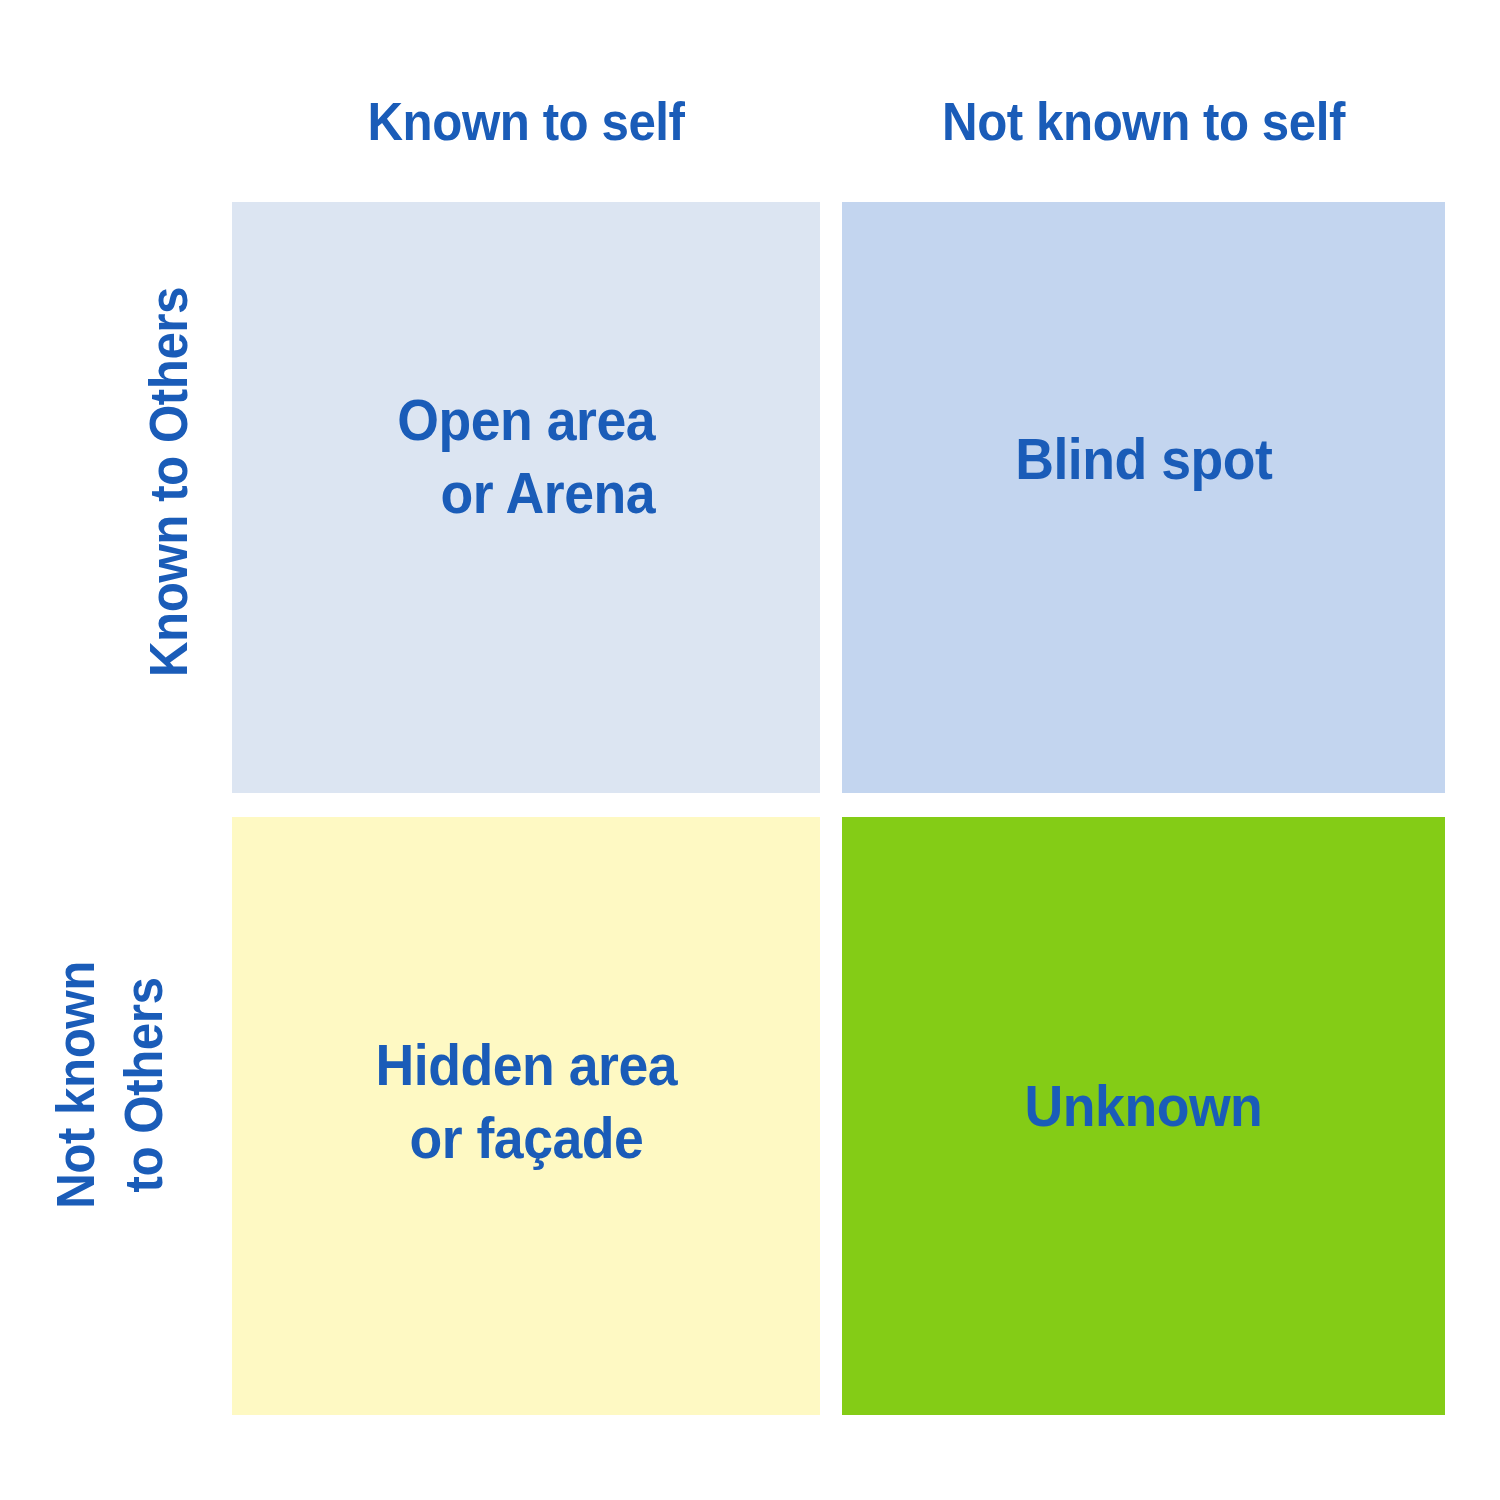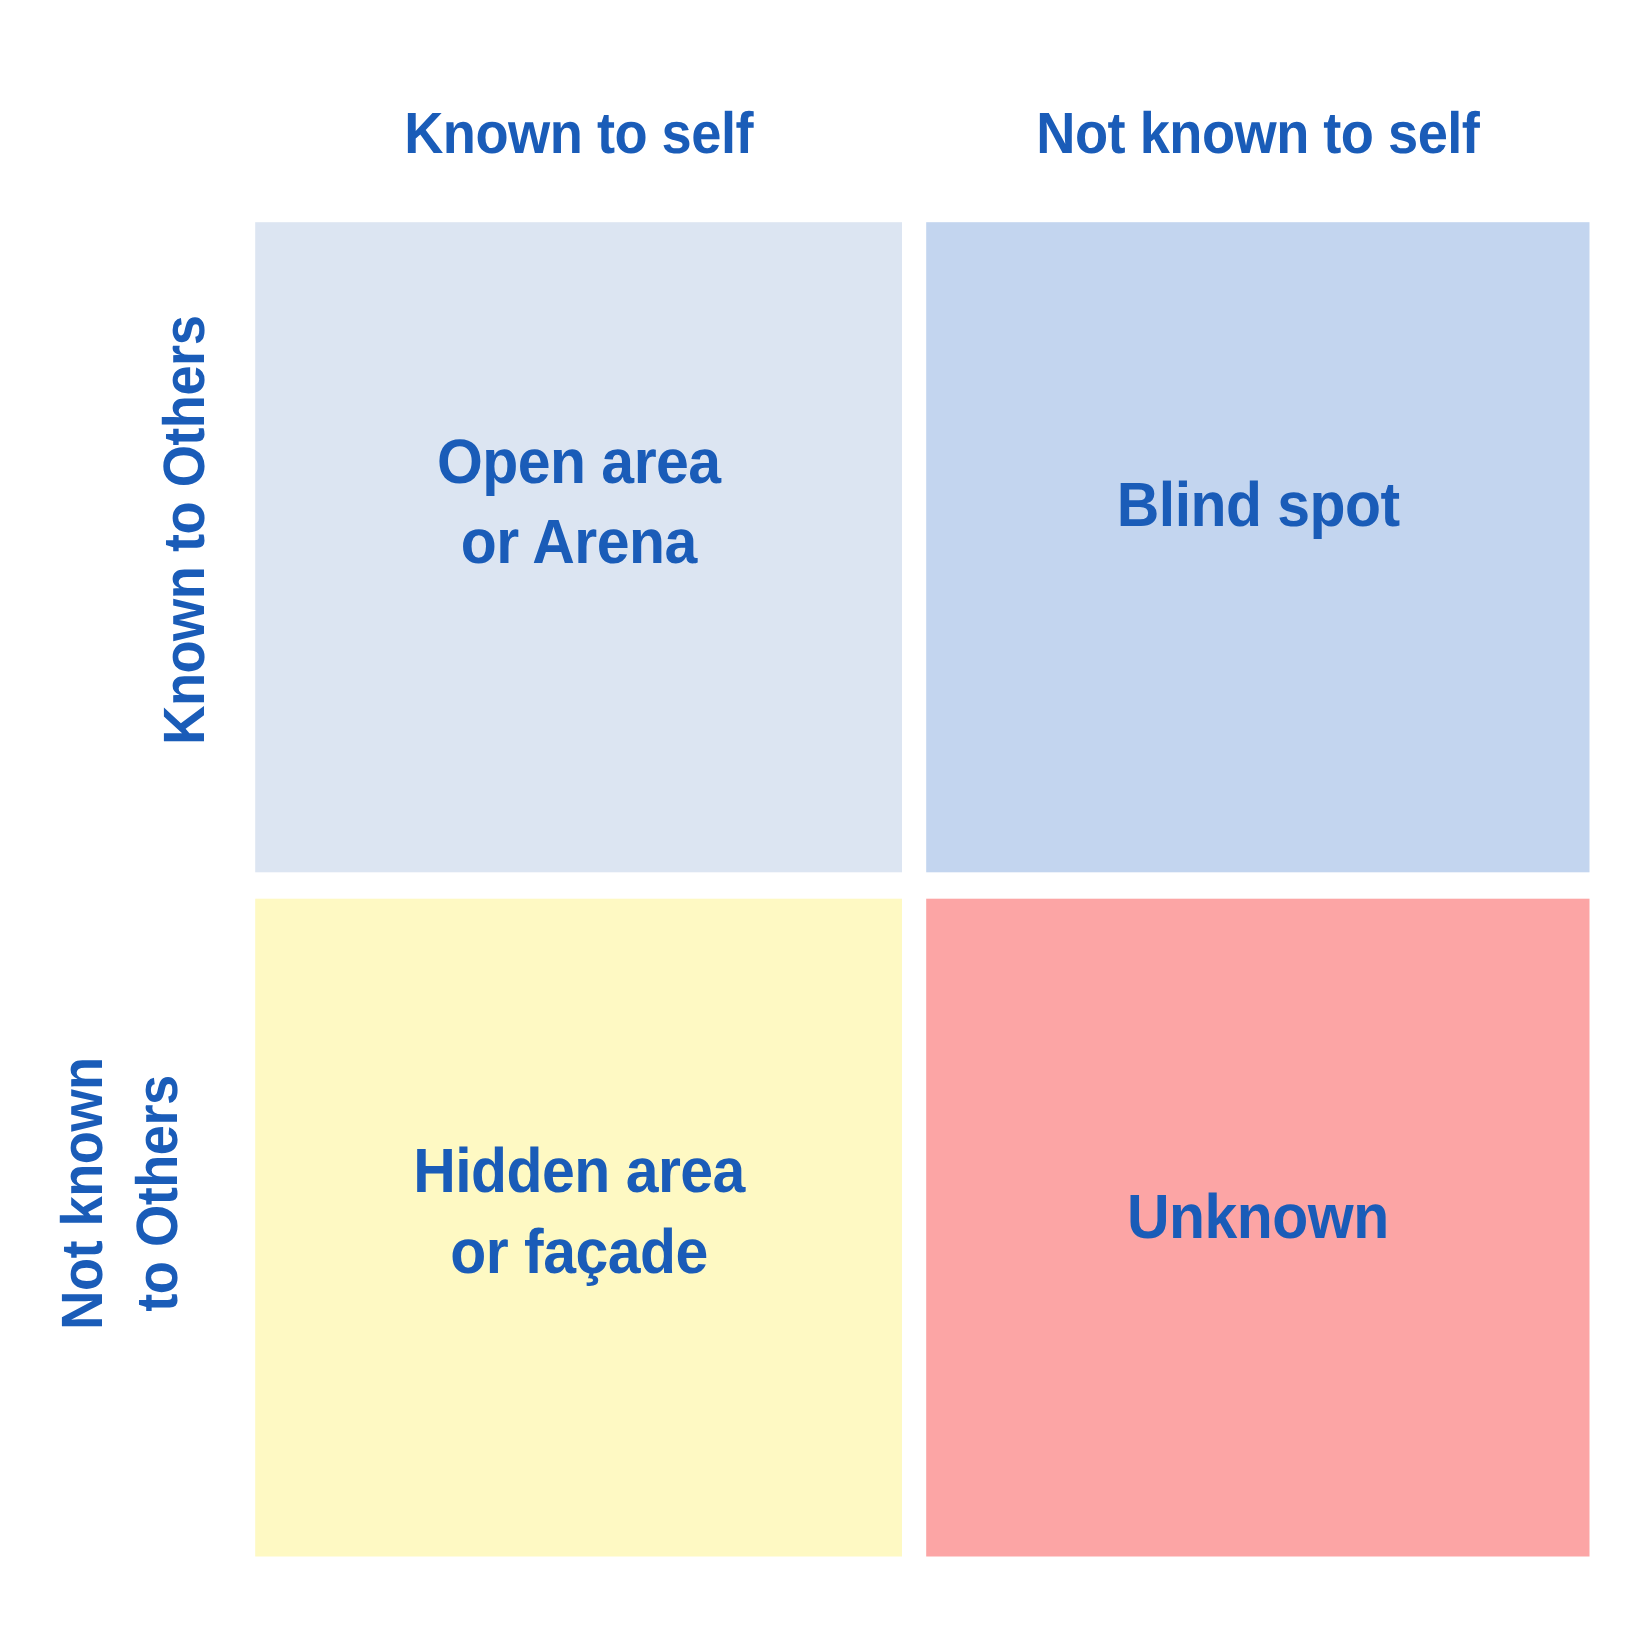--- a/index.html
+++ b/index.html
@@ -93,21 +93,21 @@
     text-align: center;
   }
   .quadrant .q-label {
     color: #1a5cb8;
     font-weight: bold;
     font-size: 57px;
     line-height: 1.28;
     letter-spacing: -0.5px;
     transform: scaleX(0.94);
   }
-  #quadrant-open      { grid-column: 1; grid-row: 1; background: #dce5f2; }
+  #quadrant-open      { grid-column: 1; grid-row: 1; background: #dce5f2; text-align: right; }
   #quadrant-blind     { grid-column: 3; grid-row: 1; background: #c3d5ef; }
   #quadrant-hidden    { grid-column: 1; grid-row: 3; background: #c1d3f0; }
   #quadrant-unknown   { grid-column: 3; grid-row: 3; background: #7fa5dc; }
 
   
   #quadrant-open    .q-label { margin-top: -82px; }
   #quadrant-blind   .q-label { margin-top: -76px; }
   #quadrant-hidden  .q-label { margin-top: -28px; }
   #quadrant-unknown .q-label { margin-top: -20px; }
 
@@ -152,20 +152,20 @@
 
     <div class="quadrant" id="quadrant-hidden" style="background: #fef9c3;">
       <div class="q-label">
         <div>Hidden area</div>
         <div>or façade</div>
       </div>
     </div>
 
     <div class="gap-cell" style="grid-column:2;grid-row:3;"></div>
 
-    <div class="quadrant" id="quadrant-unknown" style="background: #fca5a5;">
+    <div class="quadrant" id="quadrant-unknown" style="background: #84cc16;">
       <div class="q-label">
         <div>Unknown</div>
       </div>
     </div>
 
   </div>
 </div>
 
 </body></html>

